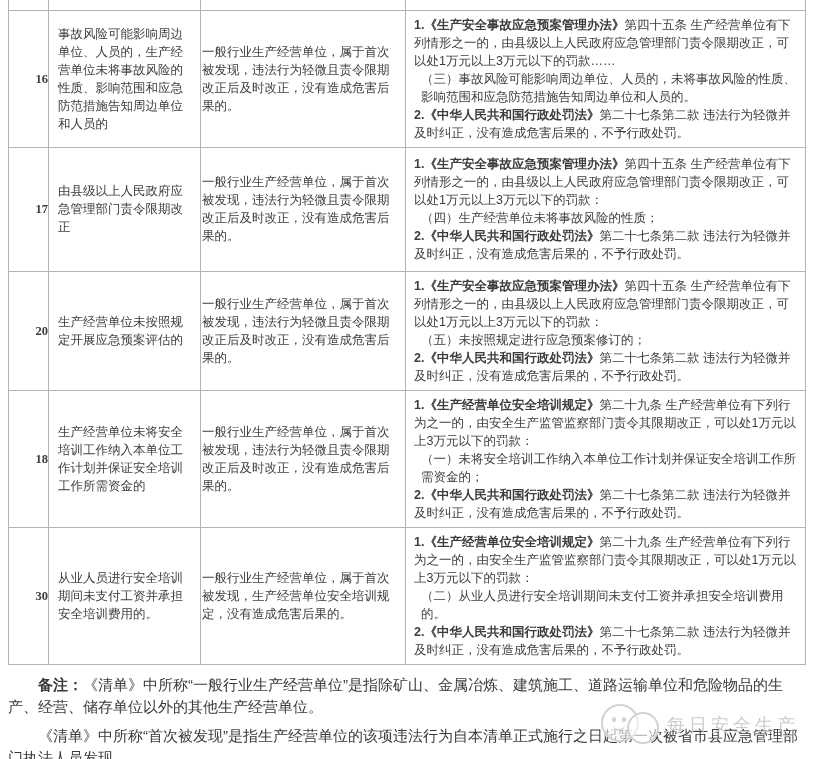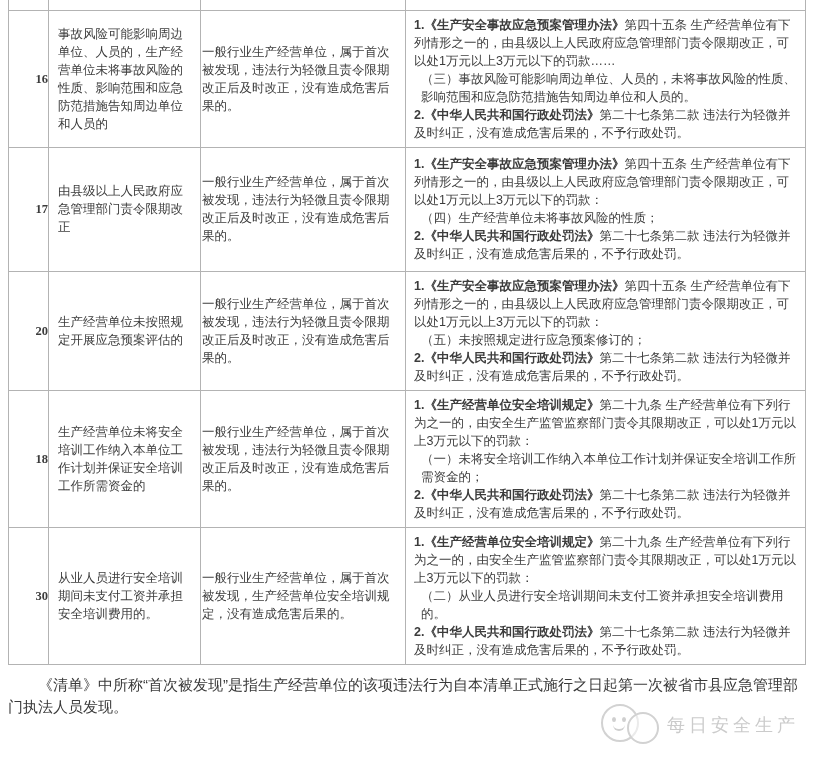--- a/index.html
+++ b/index.html
@@ -180,20 +180,21 @@
           <td class="cell-basis">
             <div class="basis-line"><b>1.《生产经营单位安全培训规定》</b>第二十九条 生产经营单位有下列行为之一的，由安全生产监管监察部门责令其限期改正，可以处1万元以上3万元以下的罚款：</div>
             <div class="basis-line indent">（二）从业人员进行安全培训期间未支付工资并承担安全培训费用的。</div>
             <div class="basis-line"><b>2.《中华人民共和国行政处罚法》</b>第二十七条第二款 违法行为轻微并及时纠正，没有造成危害后果的，不予行政处罚。</div>
           </td>
         </tr>
       </tbody>
   </table>
 
   <div class="notes">
+    <p><span class="b">备注：</span><span>《清单》中所称“一般行业生产经营单位”是指除矿山、金属冶炼、建筑施工、道路运输单位和危险物品的生产、经营、储存单位以外的其他生产经营单位。</span></p>
     <p><span>《清单》中所称“首次被发现”是指生产经营单位的该项违法行为自本清单正式施行之日起第一次被省市县应急管理部门执法人员发现。</span></p>
 
   </div>
 
   <div class="watermark">
     <span class="wm-logo">
       <span class="wm-circle-big">
         <span class="wm-eye left"></span>
           <span class="wm-eye right"></span>
           <span class="wm-mouth"></span>

